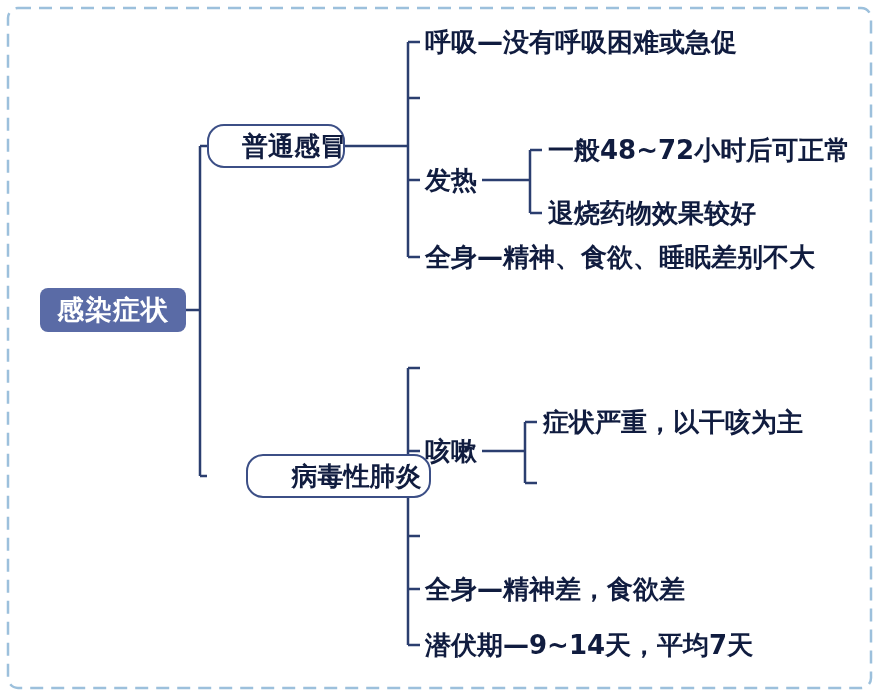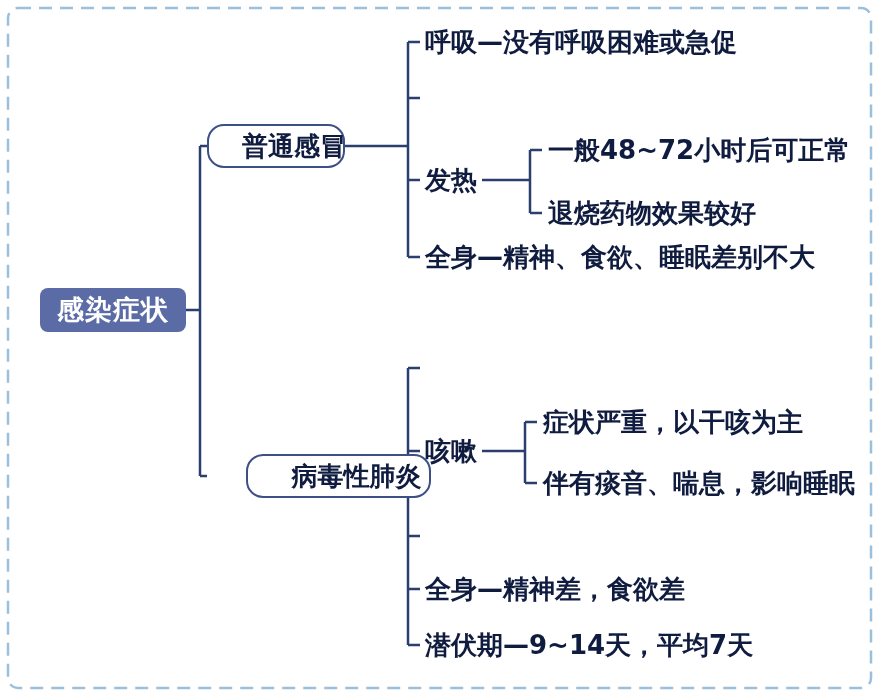--- a/index.html
+++ b/index.html
@@ -102,17 +102,16 @@
   </div>
 
   <div class="leaf" style="left:425px; top:42px">呼吸—没有呼吸困难或急促</div>
   <div class="leaf" style="left:425px; top:180px">发热</div>
   <div class="leaf" style="left:548px; top:150px">一般48~72小时后可正常</div>
   <div class="leaf" style="left:548px; top:213px">退烧药物效果较好</div>
   <div class="leaf" style="left:425px; top:257px">全身—精神、食欲、睡眠差别不大</div>
 
   <div class="leaf" style="left:425px; top:451px">咳嗽</div>
   <div class="leaf" style="left:543px; top:422px">症状严重，以干咳为主</div>
-  <div class="leaf" style="left:543px; top:483px">伴有痰音、喘息，影响睡眠</div>
   <div class="leaf" style="left:425px; top:589px">全身—精神差，食欲差</div>
   <div class="leaf" style="left:425px; top:645px">潜伏期—9~14天，平均7天</div>
 
 </div>
 
 </body></html>

